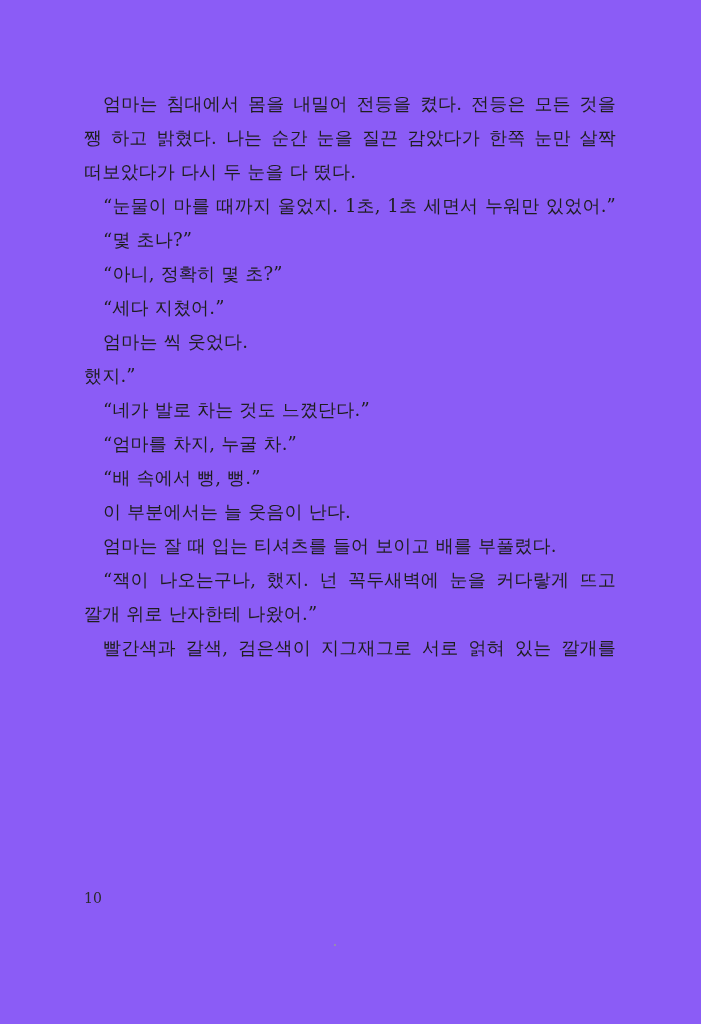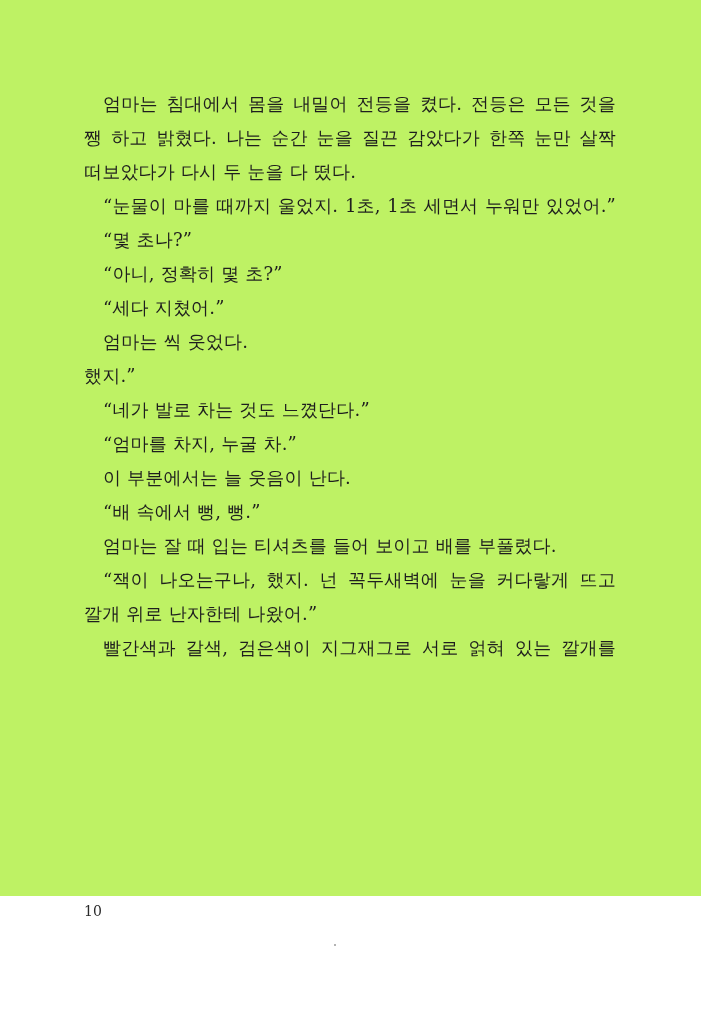--- a/index.html
+++ b/index.html
@@ -12,22 +12,22 @@
       height: 1024px;
       position: relative;
       overflow: hidden;
       font-family: "DejaVu Serif", "Liberation Serif", serif;
       color: #1e1e1e;
     }
     .page {
       position: absolute;
       left: 0; top: 0;
       width: 701px;
-      height: 896px;
-      background: #bef264;
+      height: 1024px;
+      background: #8b5cf6;
     }
     .body-text {
       position: absolute;
       left: 84px;
       top: 87px;
       width: 532px;
     }
     .line {
       height: 34px;
       line-height: 34px;
@@ -42,21 +42,20 @@
       text-align: justify;
       text-align-last: justify;
     }
     .page-number {
       position: absolute;
       left: 84px;
       top: 888px;
       font-size: 14px;
       line-height: 20px;
       color: #2a2a2a;
-      margin-top: 13px;
     }
     .speck {
       position: absolute;
       left: 334px;
       top: 944px;
       width: 2px;
       height: 2px;
       background: #9a9a9a;
       border-radius: 1px;
     }
@@ -70,22 +69,22 @@
     <div class="line justify">쨍 하고 밝혔다. 나는 순간 눈을 질끈 감았다가 한쪽 눈만 살짝</div>
     <div class="line">떠보았다가 다시 두 눈을 다 떴다.</div>
     <div class="line indent justify">“눈물이 마를 때까지 울었지. 1초, 1초 세면서 누워만 있었어.”</div>
     <div class="line indent">“몇 초나?”</div>
     <div class="line indent">“아니, 정확히 몇 초?”</div>
     <div class="line indent">“세다 지쳤어.”</div>
     <div class="line indent">엄마는 씩 웃었다.</div>
     <div class="line">했지.”</div>
     <div class="line indent">“네가 발로 차는 것도 느꼈단다.”</div>
     <div class="line indent">“엄마를 차지, 누굴 차.”</div>
+    <div class="line indent">“배 속에서 뻥, 뻥.”</div>
     <div class="line indent">이 부분에서는 늘 웃음이 난다.</div>
-    <div class="line indent">“배 속에서 뻥, 뻥.”</div>
     <div class="line indent">엄마는 잘 때 입는 티셔츠를 들어 보이고 배를 부풀렸다.</div>
     <div class="line indent justify">“잭이 나오는구나, 했지. 넌 꼭두새벽에 눈을 커다랗게 뜨고</div>
     <div class="line">깔개 위로 난자한테 나왔어.”</div>
     <div class="line indent justify">빨간색과 갈색, 검은색이 지그재그로 서로 얽혀 있는 깔개를</div>
   </div>
 
   <div class="page-number">10</div>
   <div class="speck"></div>
 </div>
 

